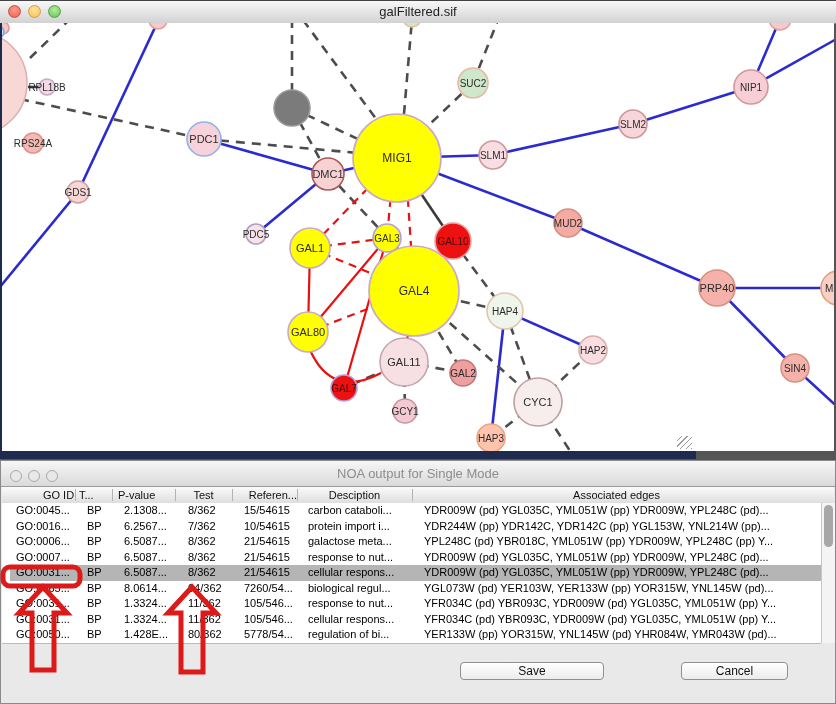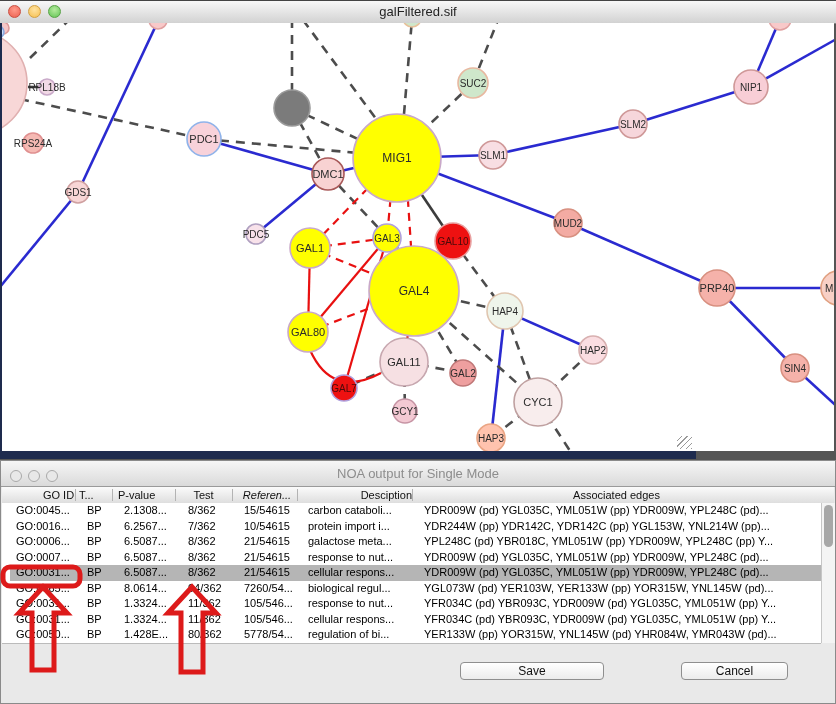--- a/index.html
+++ b/index.html
@@ -183,22 +183,22 @@
     <span class="tl tl1 off"></span>
     <span class="tl tl2 off"></span>
     <span class="tl tl3 off"></span>
     <div class="title">NOA output for Single Mode</div>
   </div>
   <div class="thead" id="thead">
       <div class="hcell" style="left: 0px; width: 73px; text-align: center; margin-left: 20px;">GO ID</div>
       <div class="hcell" style="left: 77px; width: 31px; text-align: left;">T...</div>
       <div class="hcell" style="left: 116px; width: 63px; text-align: left;">P-value</div>
       <div class="hcell" style="left: 173px; width: 57px; text-align: center;">Test</div>
-      <div class="hcell" style="left: 235px; width: 60px; text-align: center; font-style: italic;">Referen...</div>
-      <div class="hcell" style="left: 295px; width: 115px; text-align: right;">Desciption</div>
+      <div class="hcell" style="left: 235px; width: 60px; text-align: right;">Referen...</div>
+      <div class="hcell" style="left: 295px; width: 115px; text-align: center;">Desciption</div>
       <div class="hcell" style="left: 410px; width: 409px; text-align: center;">Associated edges</div>
       <div class="hsep" style="left: 73px;"></div>
       <div class="hsep" style="left: 110px;"></div>
       <div class="hsep" style="left: 173px;"></div>
       <div class="hsep" style="left: 230px;"></div>
       <div class="hsep" style="left: 295px;"></div>
       <div class="hsep" style="left: 410px;"></div>
     </div>
   <div class="tbody" id="tbody">
       <div class="trow" style="top: 0px;">

